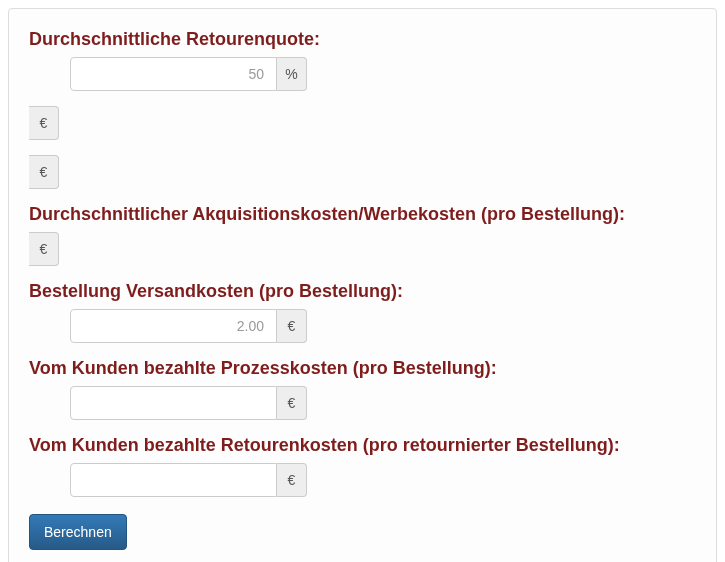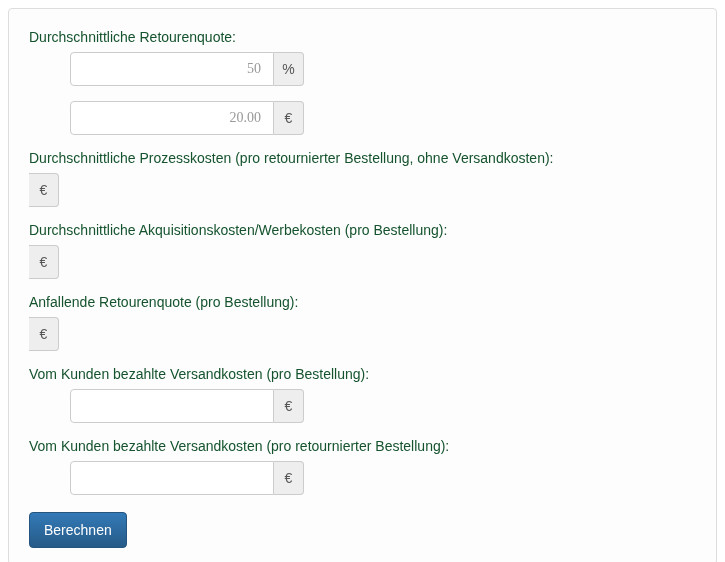--- a/index.html
+++ b/index.html
@@ -20,41 +20,41 @@
       background: #fdfdfd;
       padding: 20px 20px 16px 20px;
       width: 709px;
     }
     .form-group {
       margin-bottom: 15px;
     }
     .form-label {
       display: block;
       margin-bottom: 7px;
-      color: #14532d;
-      font-weight: 400;
-      font-size: 14px;
+      color: #7f1d1d;
+      font-weight: 700;
+      font-size: 18px;
     }
     .input-group {
       display: flex;
       width: 242px;
     }
     .form-control {
       flex: 1;
       height: 34px;
       padding: 6px 12px;
       font-size: 14px;
       line-height: 1.42857143;
       color: #555;
       background-color: #fff;
       border: 1px solid #ccc;
       border-radius: 4px 0 0 4px;
       text-align: right;
       outline: none;
-      font-family: Liberation Serif, serif;
+      font-family: Liberation Sans, sans-serif;
       margin-left: 41px;
     }
     .form-control::placeholder {
       color: #999;
     }
     .input-group-addon {
       padding: 6px 10px;
       font-size: 14px;
       font-weight: 400;
       line-height: 1.42857143;
@@ -96,56 +96,55 @@
   <div class="form-group">
     <label class="form-label">Durchschnittliche Retourenquote:</label>
     <div class="input-group">
       <input type="text" class="form-control" placeholder="50" style="">
       <span class="input-group-addon">%</span>
     </div>
   </div>
 
   <div class="form-group">
     <div class="input-group">
-      <input type="text" class="form-control" placeholder="20.00" style="">
       <span class="input-group-addon">€</span>
     </div>
   </div>
 
   <div class="form-group">
-    <label class="form-label">Durchschnittliche Prozesskosten (pro retournierter Bestellung, ohne Versandkosten):</label>
     <div class="input-group">
       <span class="input-group-addon">€</span>
     </div>
   </div>
 
   <div class="form-group">
-    <label class="form-label">Durchschnittliche Akquisitionskosten/Werbekosten (pro Bestellung):</label>
+    <label class="form-label">Durchschnittlicher Akquisitionskosten/Werbekosten (pro Bestellung):</label>
     <div class="input-group">
       <span class="input-group-addon">€</span>
     </div>
   </div>
 
   <div class="form-group">
-    <label class="form-label">Anfallende Retourenquote (pro Bestellung):</label>
+    <label class="form-label">Bestellung Versandkosten (pro Bestellung):</label>
     <div class="input-group">
+      <input type="text" class="form-control" placeholder="2.00" style="">
       <span class="input-group-addon">€</span>
     </div>
   </div>
 
   <div class="form-group">
-    <label class="form-label">Vom Kunden bezahlte Versandkosten (pro Bestellung):</label>
+    <label class="form-label">Vom Kunden bezahlte Prozesskosten (pro Bestellung):</label>
     <div class="input-group">
       <input type="text" class="form-control" placeholder="" style="">
       <span class="input-group-addon">€</span>
     </div>
   </div>
 
   <div class="form-group">
-    <label class="form-label">Vom Kunden bezahlte Versandkosten (pro retournierter Bestellung):</label>
+    <label class="form-label">Vom Kunden bezahlte Retourenkosten (pro retournierter Bestellung):</label>
     <div class="input-group">
       <input type="text" class="form-control" placeholder="" style="">
       <span class="input-group-addon">€</span>
     </div>
   </div>
 
   <button class="btn-primary">Berechnen</button>
 
 </div>
 

